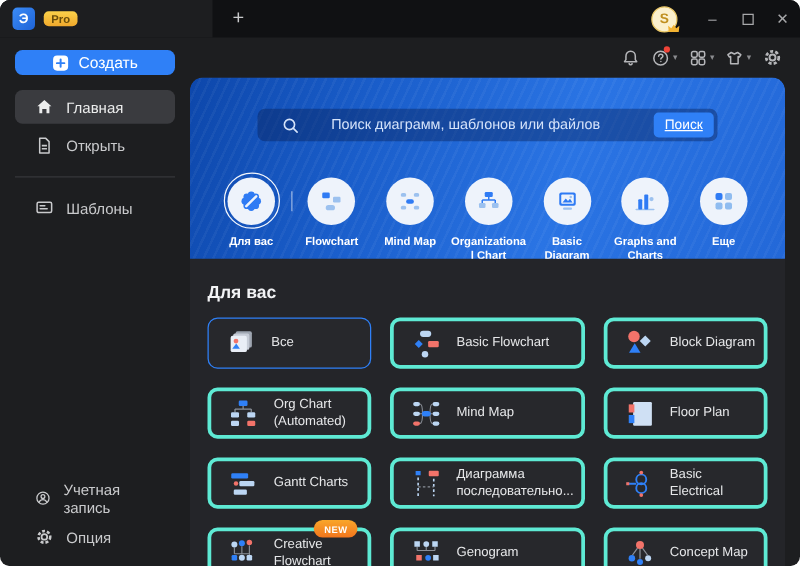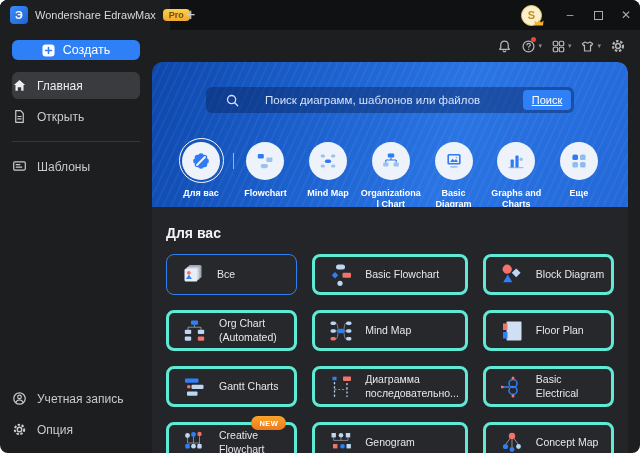--- a/index.html
+++ b/index.html
@@ -23,21 +23,21 @@
   
   .topicons{position:absolute;top:30px;right:14px;height:32px;display:flex;align-items:center;gap:9px;color:#b5b6b9;}
   .ticon{position:relative;display:flex;align-items:center;gap:2px;cursor:pointer;}
   .caret{font-size:7px;color:#8b8c8f;}
   .reddot{position:absolute;top:-2px;right:6px;width:5px;height:5px;border-radius:50%;background:#f04438;}
   
   .sidebar{position:absolute;left:0;top:30px;width:152px;bottom:0;padding-top:10px;}
   .create-btn{margin:0 12px;height:20px;background:#2f80f7;border-radius:6px;color:#fff;font-size:12.5px;
               display:flex;align-items:center;justify-content:center;gap:8px;cursor:pointer;}
   .nav{margin-top:12px;display:flex;flex-direction:column;gap:4px;}
-  .nav-item{margin:0 12px;height:27px;border-radius:6px;display:flex;align-items:center;gap:10px;padding:0 0;
+  .nav-item{margin:0 12px;height:27px;border-radius:6px;display:flex;align-items:center;gap:10px;padding:0 16px;
             color:#c9cacc;font-size:12px;cursor:pointer;}
   .nav-item.active{background:#3a3b3f;color:#eceded;}
   .nav-divider{height:1px;background:#36373a;margin:7px 12px;}
   .sidebar-bottom{position:absolute;left:0;right:0;bottom:10px;display:flex;flex-direction:column;gap:4px;}
   
   .panel{position:absolute;left:152px;top:62px;width:476px;bottom:0;background:#242529;border-radius:10px 10px 0 0;overflow:hidden;}
   .banner{position:relative;height:145px;border-radius:10px 10px 0 0;
           background:linear-gradient(108deg,#0d47ab 0%,#1a5ecb 30%,#2a74e4 62%,#2368d8 100%);overflow:hidden;}
   .banner::before{content:"";position:absolute;inset:0;
           background:repeating-linear-gradient(115deg,rgba(255,255,255,0.045) 0 2px,transparent 2px 7px);}
@@ -70,21 +70,20 @@
              color:#fff;font-size:7.5px;font-weight:bold;letter-spacing:.4px;padding:2.5px 8px;border-radius:8px;}
 </style>
 </head>
 <body>
 
 <div class="window">
 
   <div class="titlebar">
     <div class="tab">
       <span class="logo">Э</span>
-      <span class="tab-title">Wondershare EdrawMax</span>
       <span class="pro-badge">Pro</span>
     </div>
     <span class="new-tab">+</span>
     <div class="tb-right">
       <div class="avatar">
         <span>S</span>
         <svg class="crown" viewBox="0 0 10 8">
           <path d="M1 6.5 L0.5 1.5 3 3.5 5 0.8 7 3.5 9.5 1.5 9 6.5 Z" fill="#f2b332"></path>
         </svg>
       </div>

